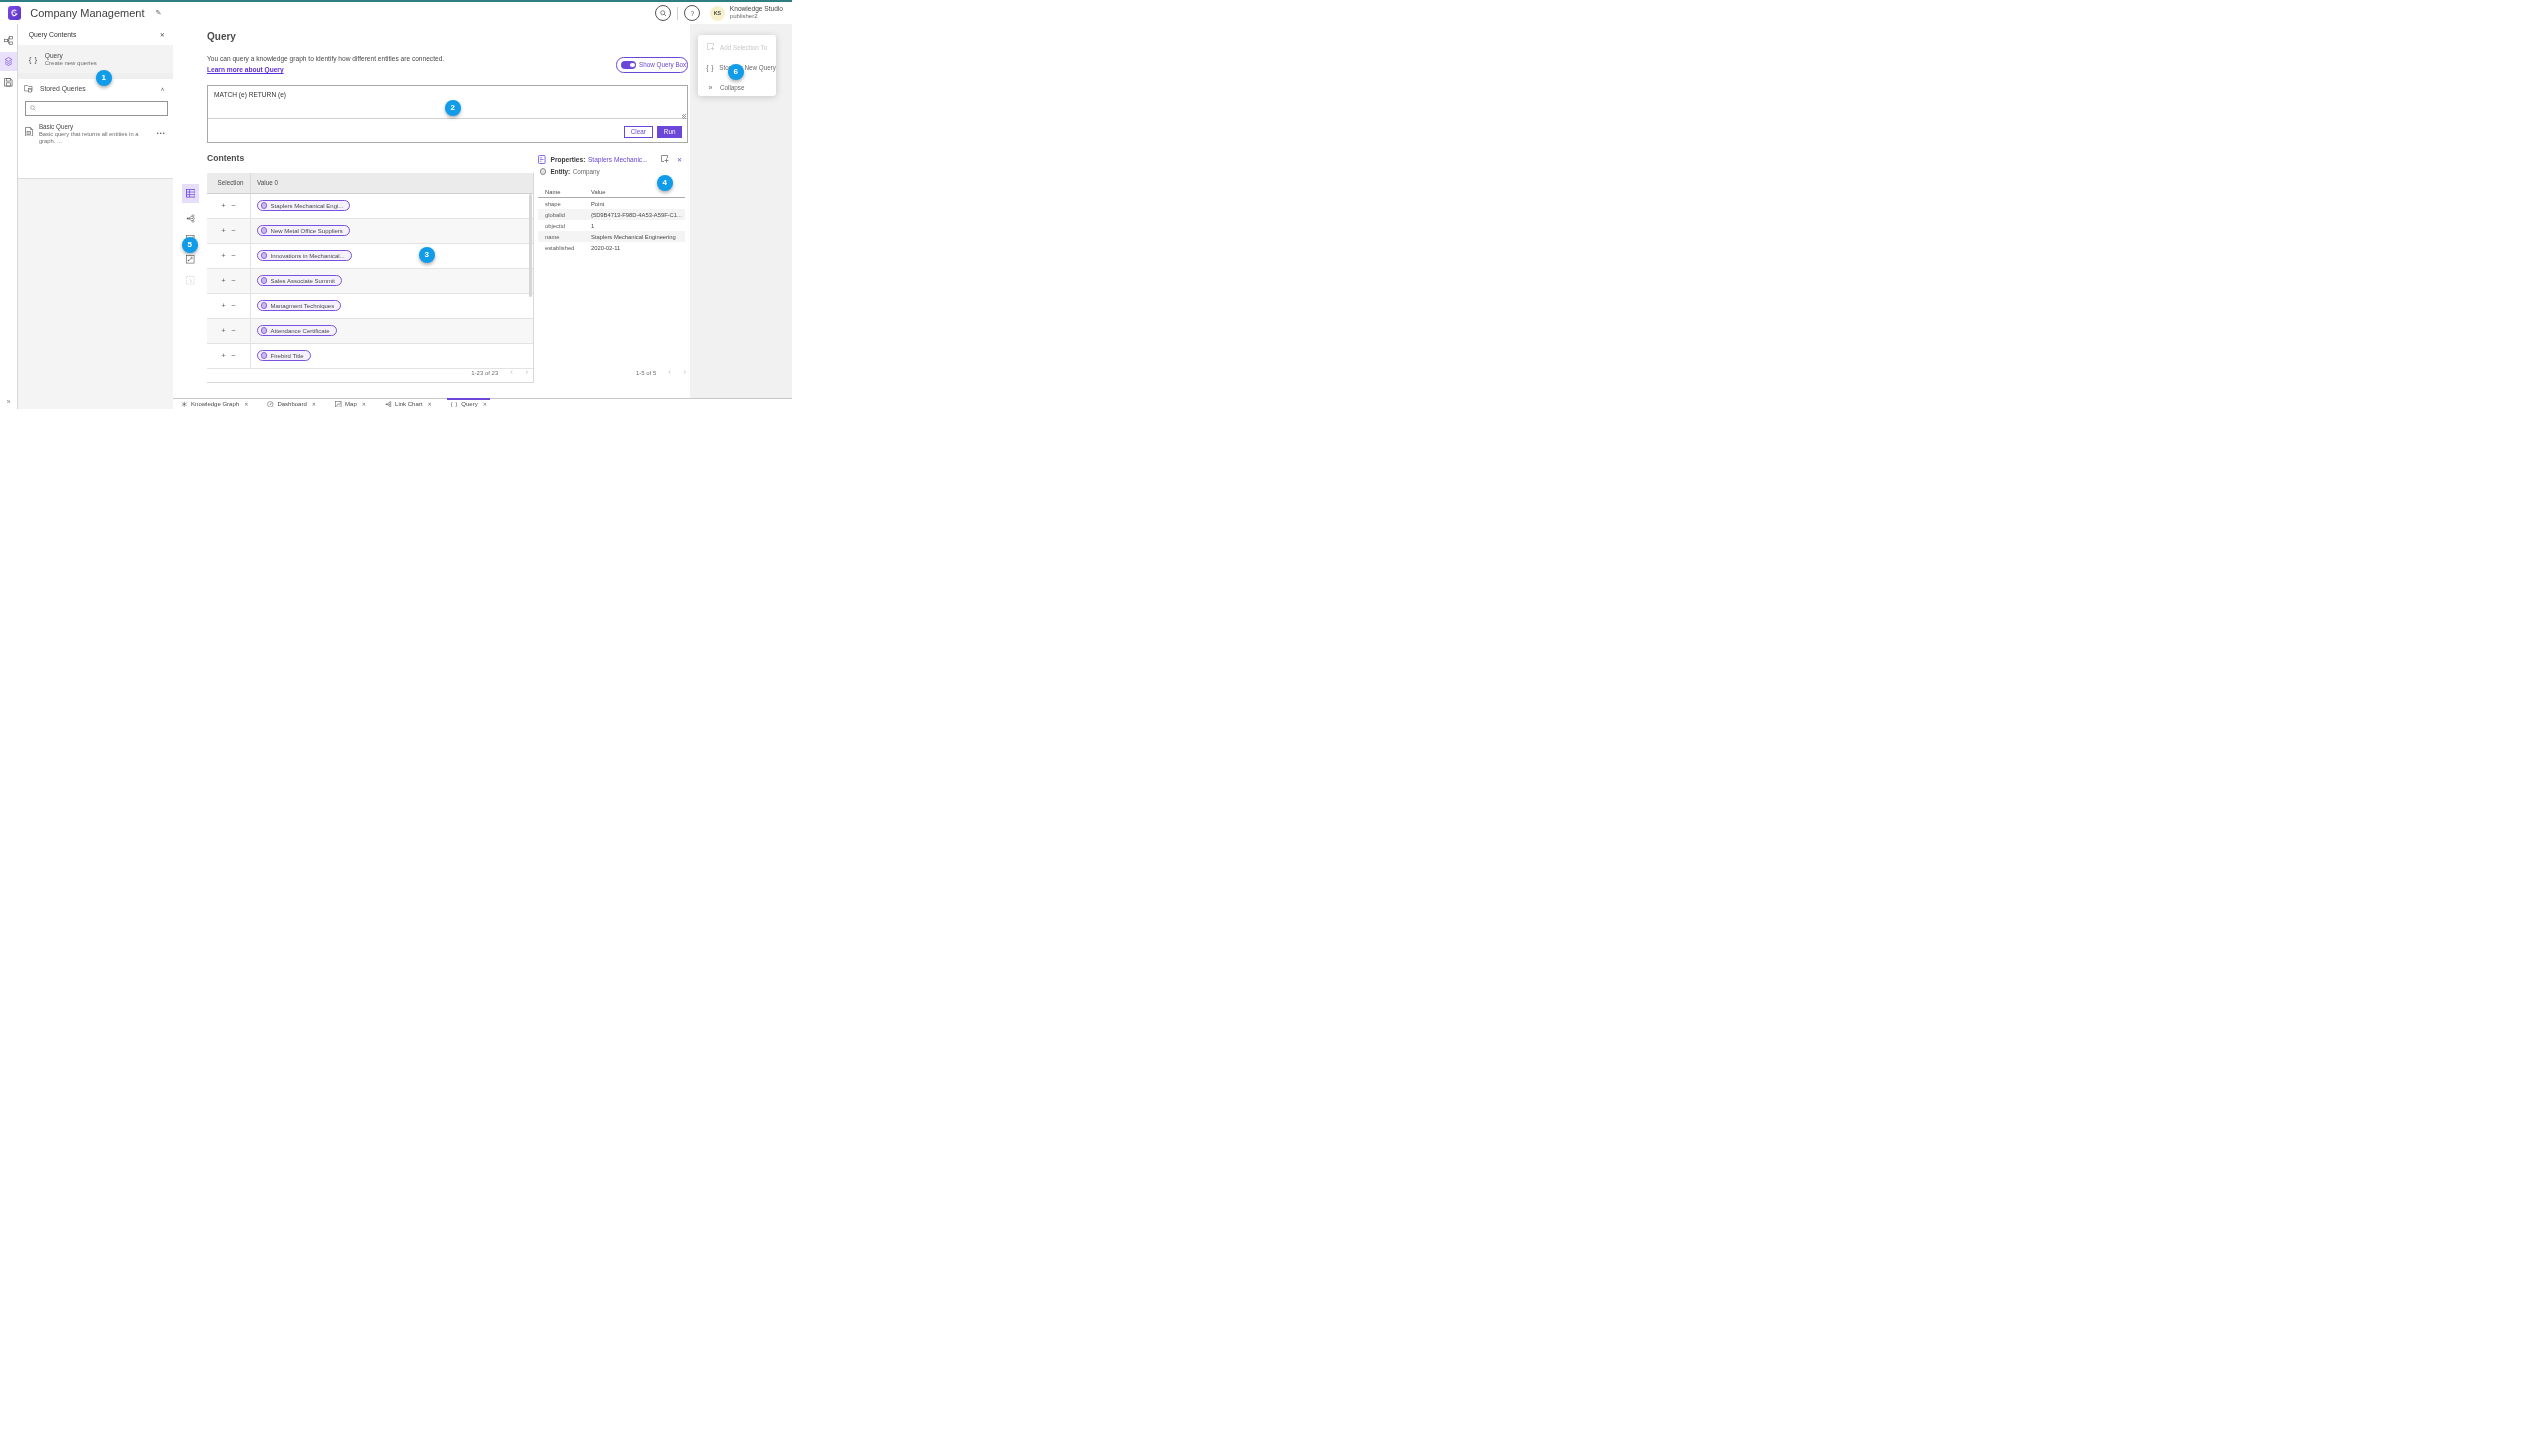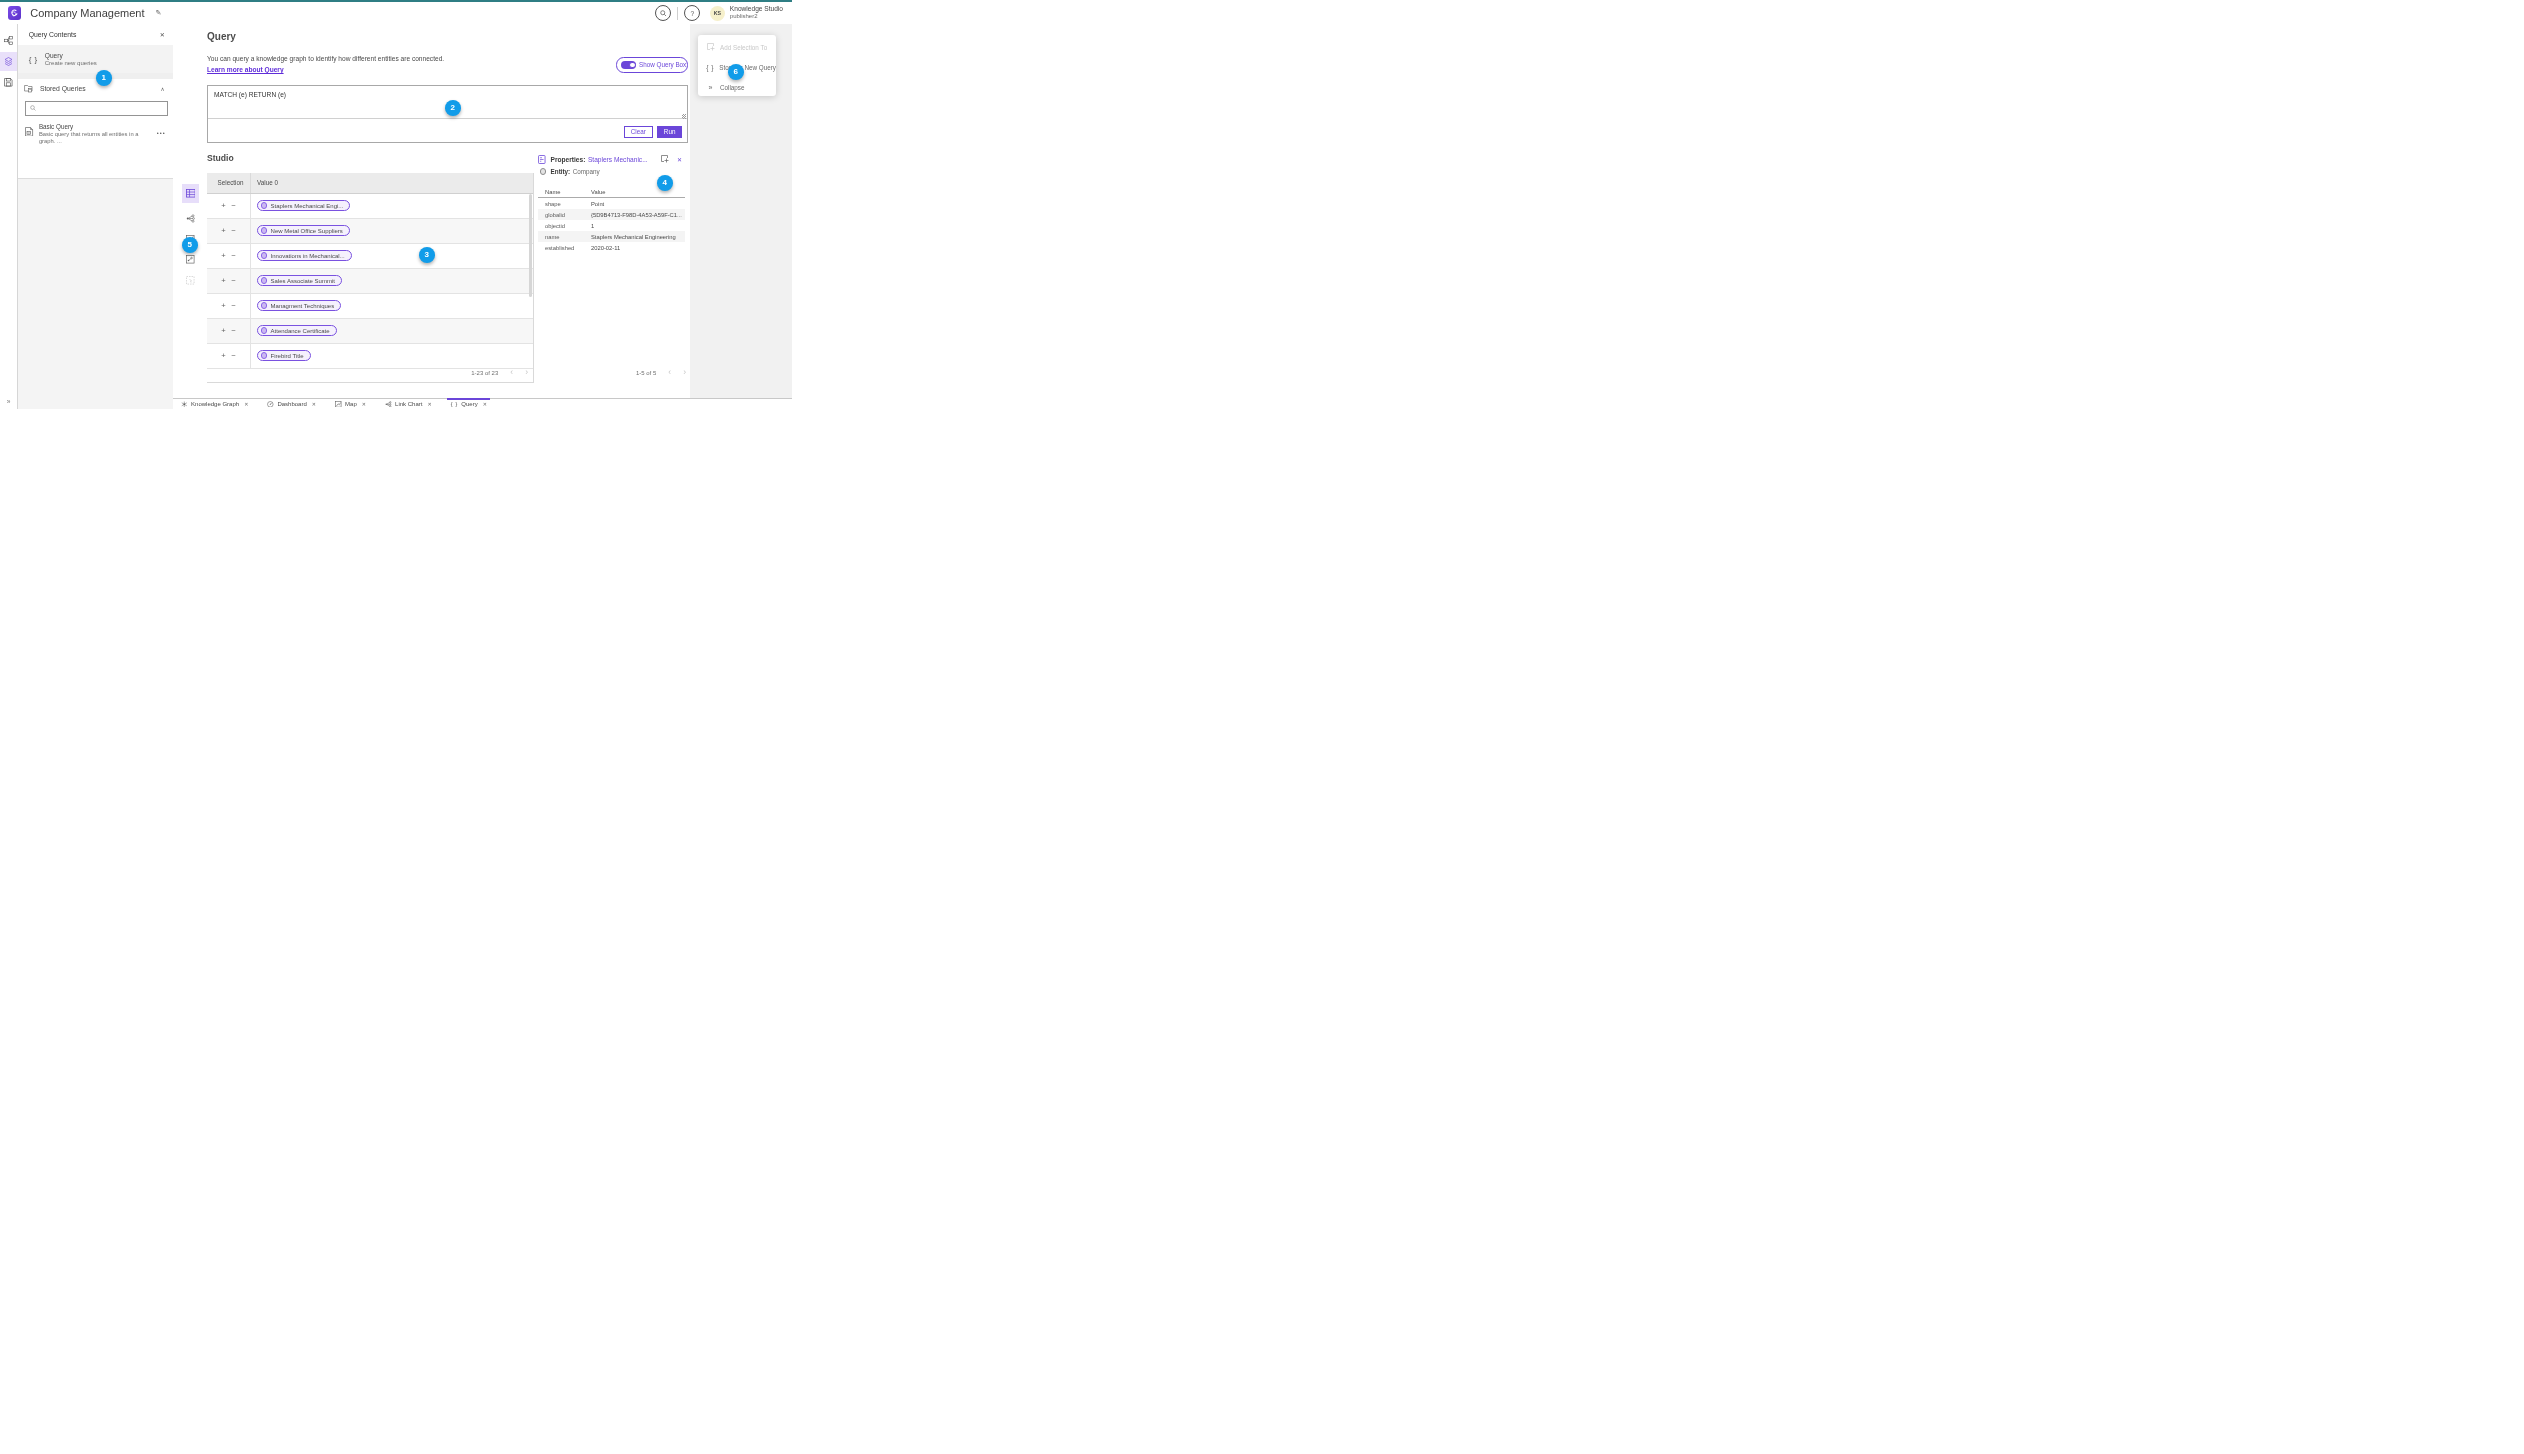--- a/index.html
+++ b/index.html
@@ -278,21 +278,21 @@
 
     <div class="abs query-box">
       <textarea class="query-textarea" spellcheck="false" style="">MATCH (e) RETURN (e)</textarea>
       <div class="resize-handle"></div>
       <div class="query-footer">
         <button class="btn-clear">Clear</button>
         <button class="btn-run">Run</button>
       </div>
     </div>
 
-    <div class="abs r-h2">Studio</div>
+    <div class="abs r-h2">Contents</div>
 
     <div class="abs mini-btn selected" style="top:160px;">
       <svg width="9.6" height="8.6" viewBox="0 0 19 17">
           <rect x="1" y="1" width="17" height="15" fill="none" stroke="currentColor" stroke-width="1.6"></rect>
           <line x1="1" y1="6" x2="18" y2="6" stroke="currentColor" stroke-width="1.4"></line>
           <line x1="1" y1="11" x2="18" y2="11" stroke="currentColor" stroke-width="1.4"></line>
           <line x1="7" y1="1" x2="7" y2="16" stroke="currentColor" stroke-width="1.4"></line>
         </svg>
     </div>
     <div class="abs mini-btn" style="top:185px;">

